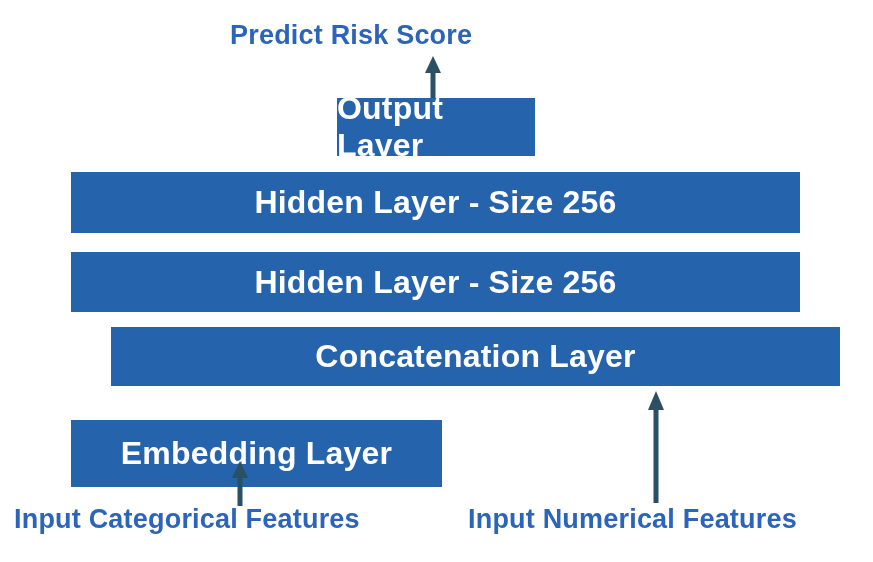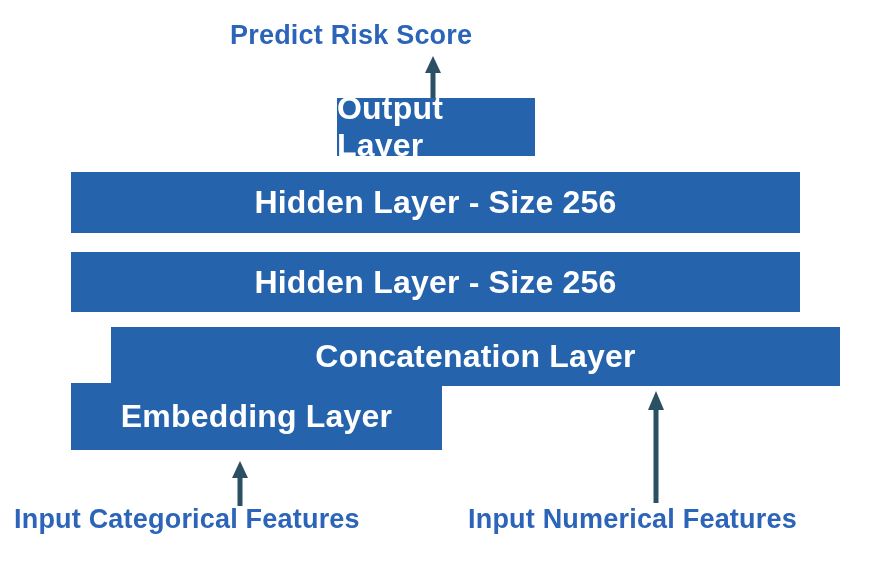--- a/index.html
+++ b/index.html
@@ -43,21 +43,21 @@
   }
 
   .arrow { position: absolute; overflow: visible; }
   .arrow line { stroke: var(--arrow); stroke-width: 5; }
   .arrow polygon { fill: var(--arrow); }
 
   #box-output     { left: 337px; top:  98px; width: 198px; height: 58px; }
   #box-hidden-1   { left:  71px; top: 172px; width: 729px; height: 61px; }
   #box-hidden-2   { left:  71px; top: 252px; width: 729px; height: 60px; }
   #box-concat     { left:  71px; top: 327px; width: 729px; height: 59px; margin-left: 40px; }
-  #box-embedding  { left:  71px; top: 383px; width: 371px; height: 67px; }
+  #box-embedding  { left:  71px; top: 420px; width: 371px; height: 67px; }
 
   #label-predict      { left: 230px; top:  20px; width: 420px; }
   #label-categorical  { left:  14px; top: 504px; width: 424px; }
   #label-numerical    { left: 468px; top: 504px; width: 398px; }
 
   #arrow-output-to-predict   { left: 421px; top:  56px; width: 24px; height: 42px; }
   #arrow-categorical-input   { left: 228px; top: 461px; width: 24px; height: 45px; }
   #arrow-numerical-input     { left: 644px; top: 391px; width: 24px; height: 112px; }
 </style>
 </head>

